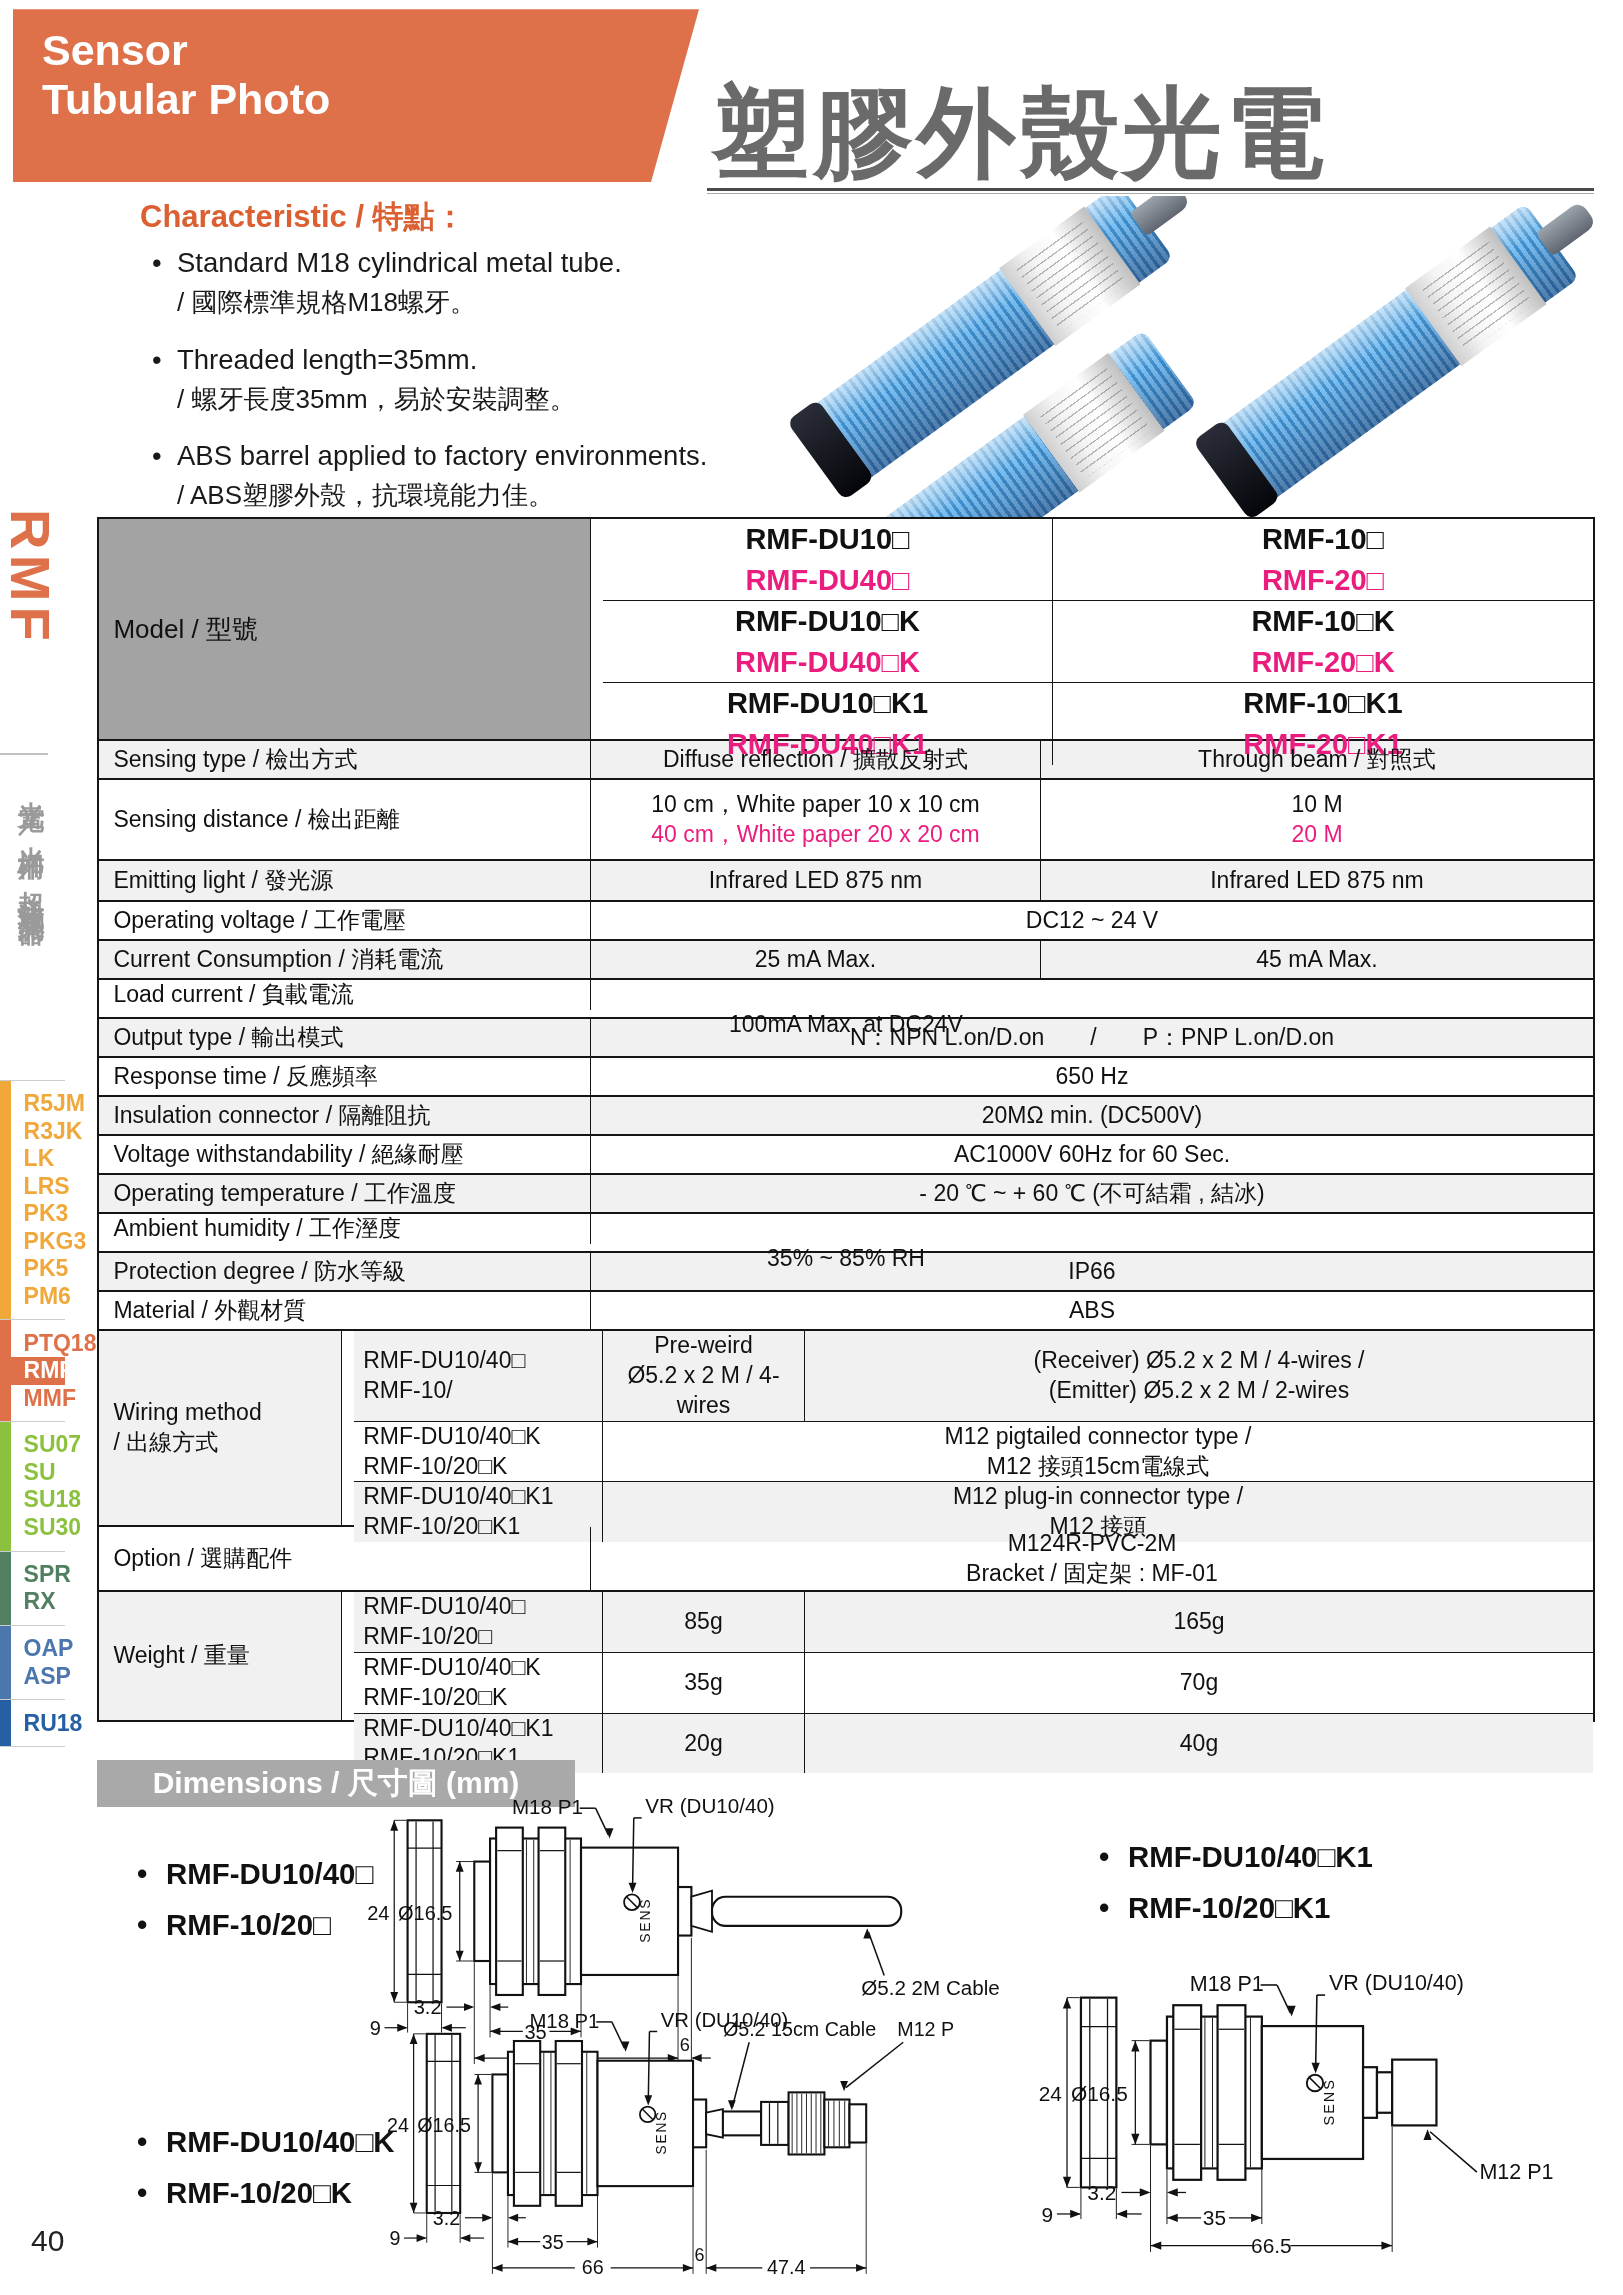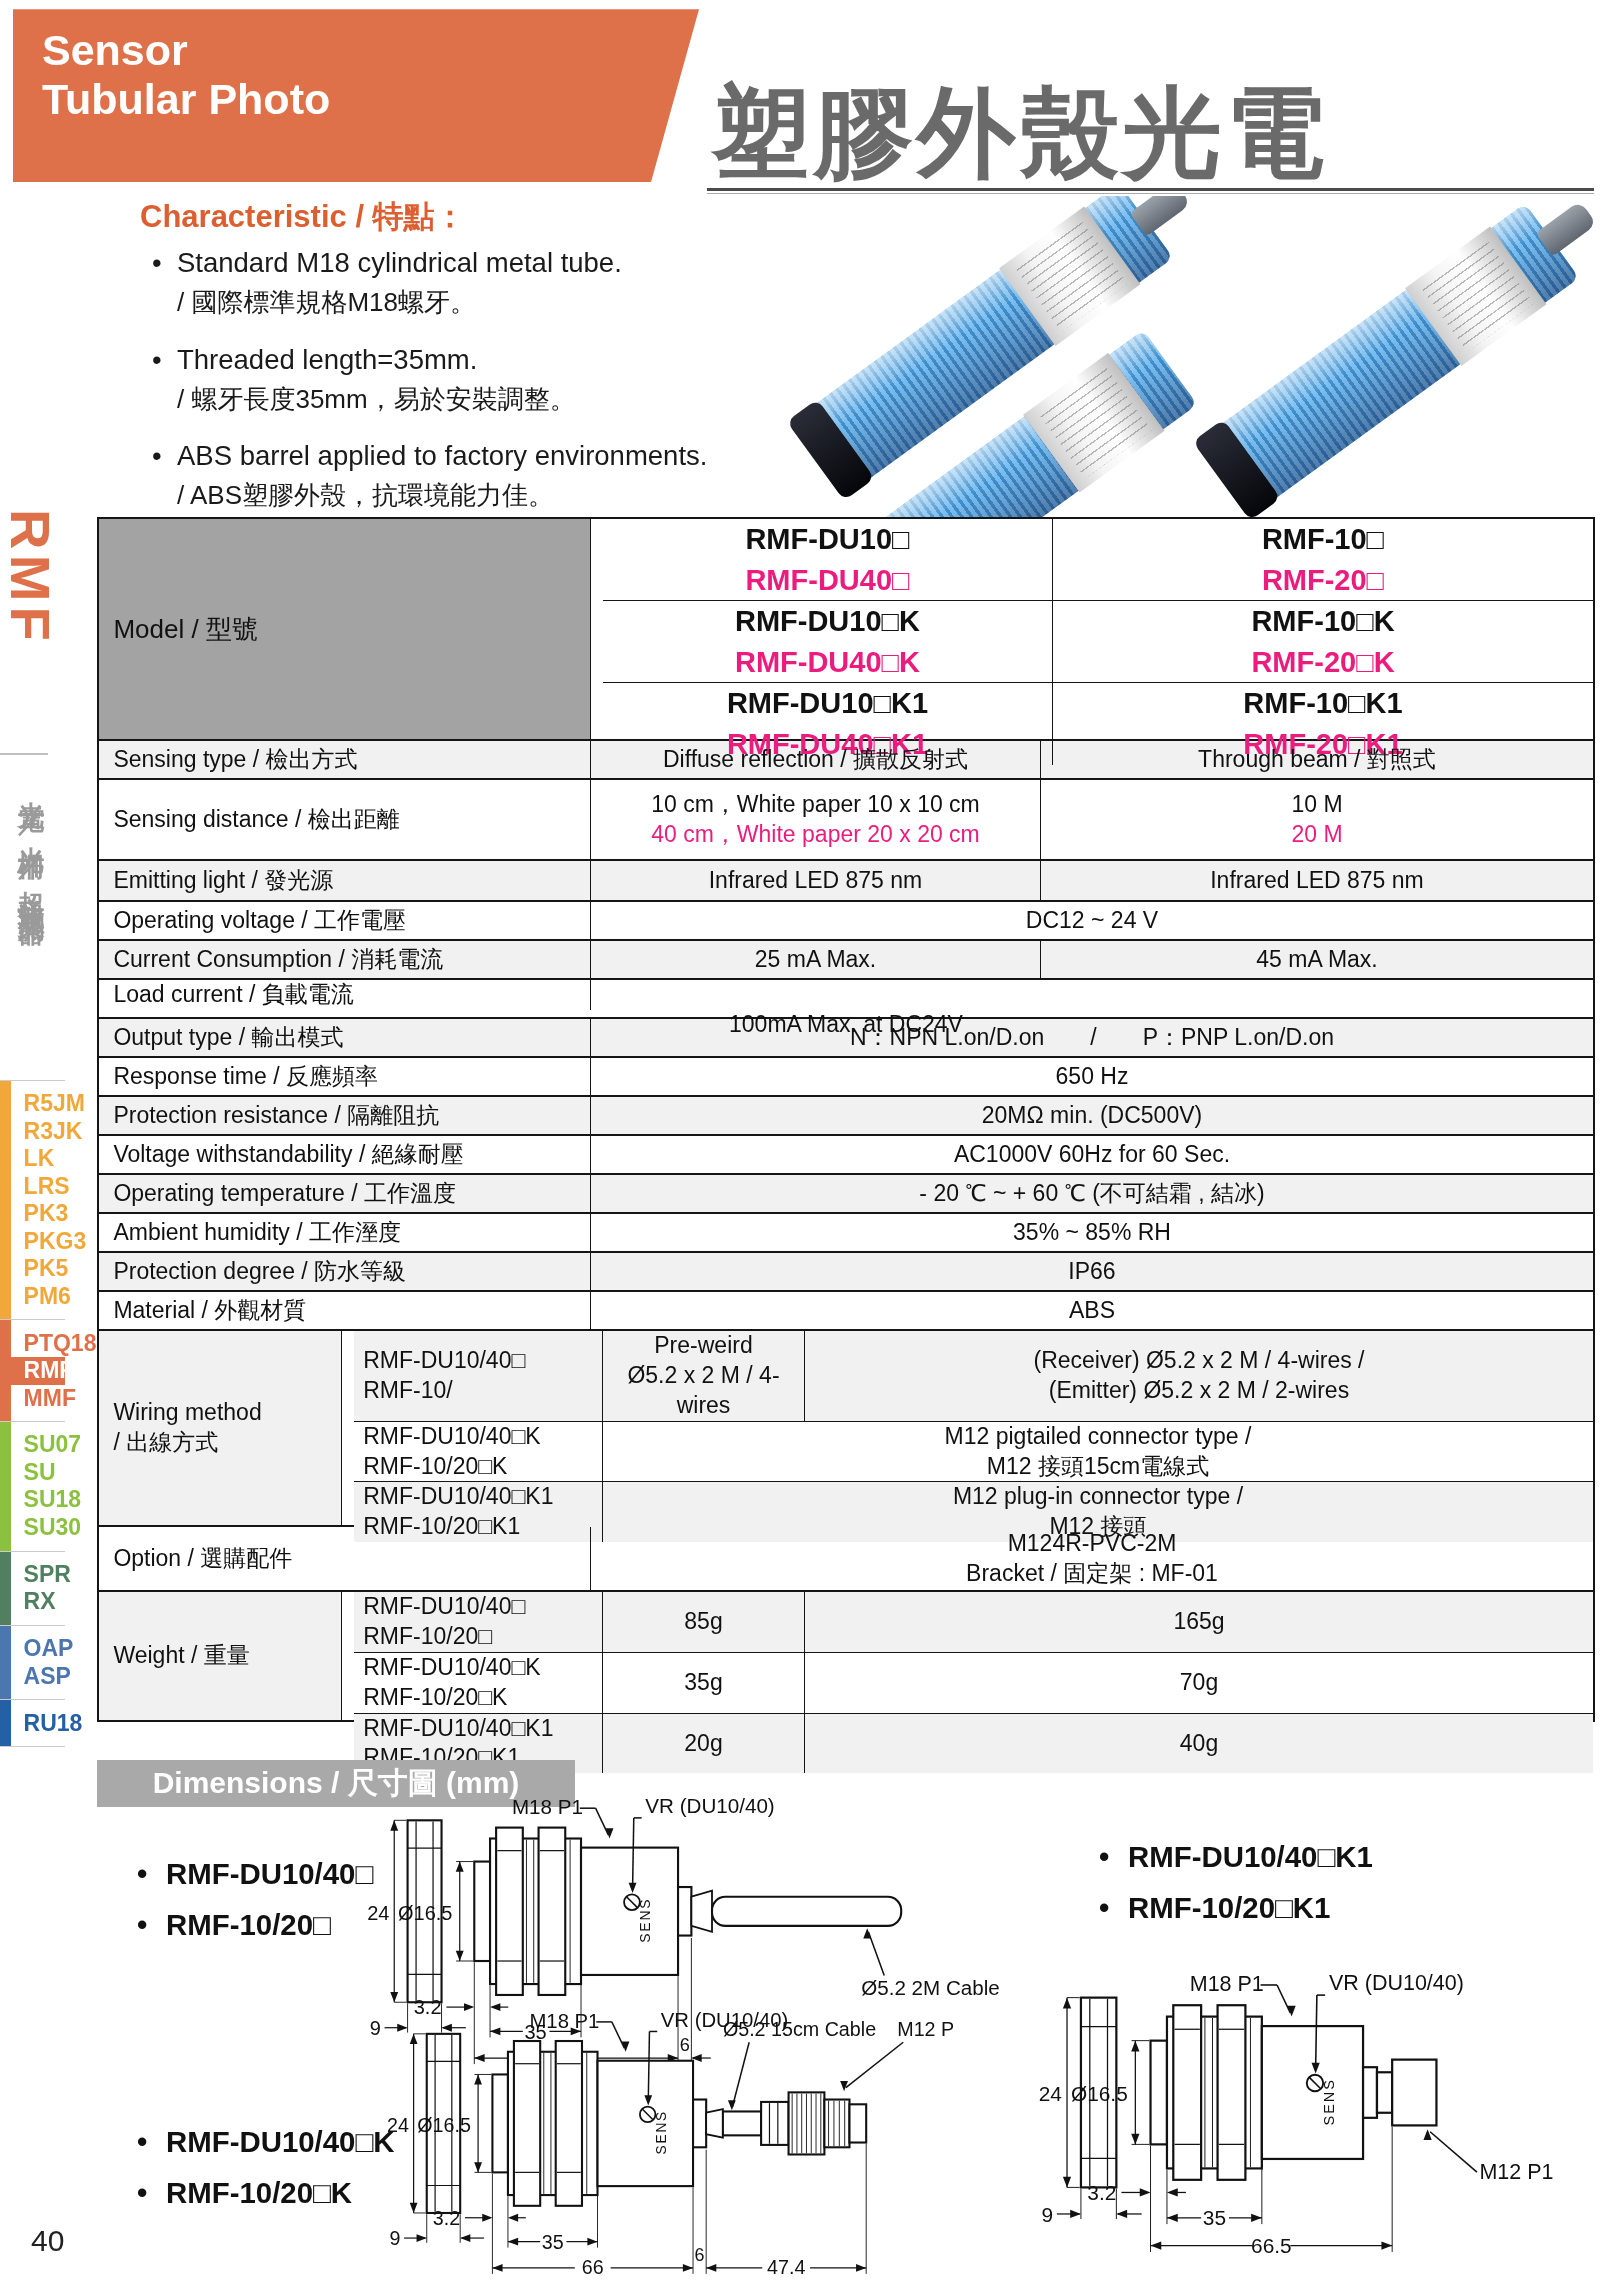--- a/index.html
+++ b/index.html
@@ -289,21 +289,21 @@
       <div class="tsec" style="height: 39px;">
         <div class="cell label-cell" style="width: 492px;">
           <div class="vl">Response time / 反應頻率</div>
         </div>
         <div class="cell value" style="flex: 1 1 0%;">
           <div class="vl">650 Hz</div>
         </div>
       </div>
       <div class="tsec shade" style="height: 39px;">
         <div class="cell label-cell" style="width: 492px;">
-          <div class="vl">Protection resistance / 隔離阻抗</div>
+          <div class="vl">Insulation connector / 隔離阻抗</div>
         </div>
         <div class="cell value" style="flex: 1 1 0%;">
           <div class="vl">20MΩ min. (DC500V)</div>
         </div>
       </div>
       <div class="tsec" style="height: 39px;">
         <div class="cell label-cell" style="width: 492px;">
           <div class="vl">Voltage withstandability / 絕緣耐壓</div>
         </div>
         <div class="cell value" style="flex: 1 1 0%;">
@@ -311,21 +311,21 @@
         </div>
       </div>
       <div class="tsec shade" style="height: 39px;">
         <div class="cell label-cell" style="width: 492px;">
           <div class="vl">Operating temperature / 工作溫度</div>
         </div>
         <div class="cell value" style="flex: 1 1 0%;">
           <div class="vl">- 20 ℃ ~ + 60 ℃ (不可結霜 , 結冰)</div>
         </div>
       </div>
-      <div class="tsec" style="height: 39px;">
+      <div class="tsec" style="height: 39px; flex-direction: column;">
         <div class="cell label-cell" style="width: 492px;">
           <div class="vl">Ambient humidity / 工作溼度</div>
         </div>
         <div class="cell value" style="flex: 1 1 0%;">
           <div class="vl">35% ~ 85%  RH</div>
         </div>
       </div>
       <div class="tsec shade" style="height: 39px;">
         <div class="cell label-cell" style="width: 492px;">
           <div class="vl">Protection degree / 防水等級</div>

